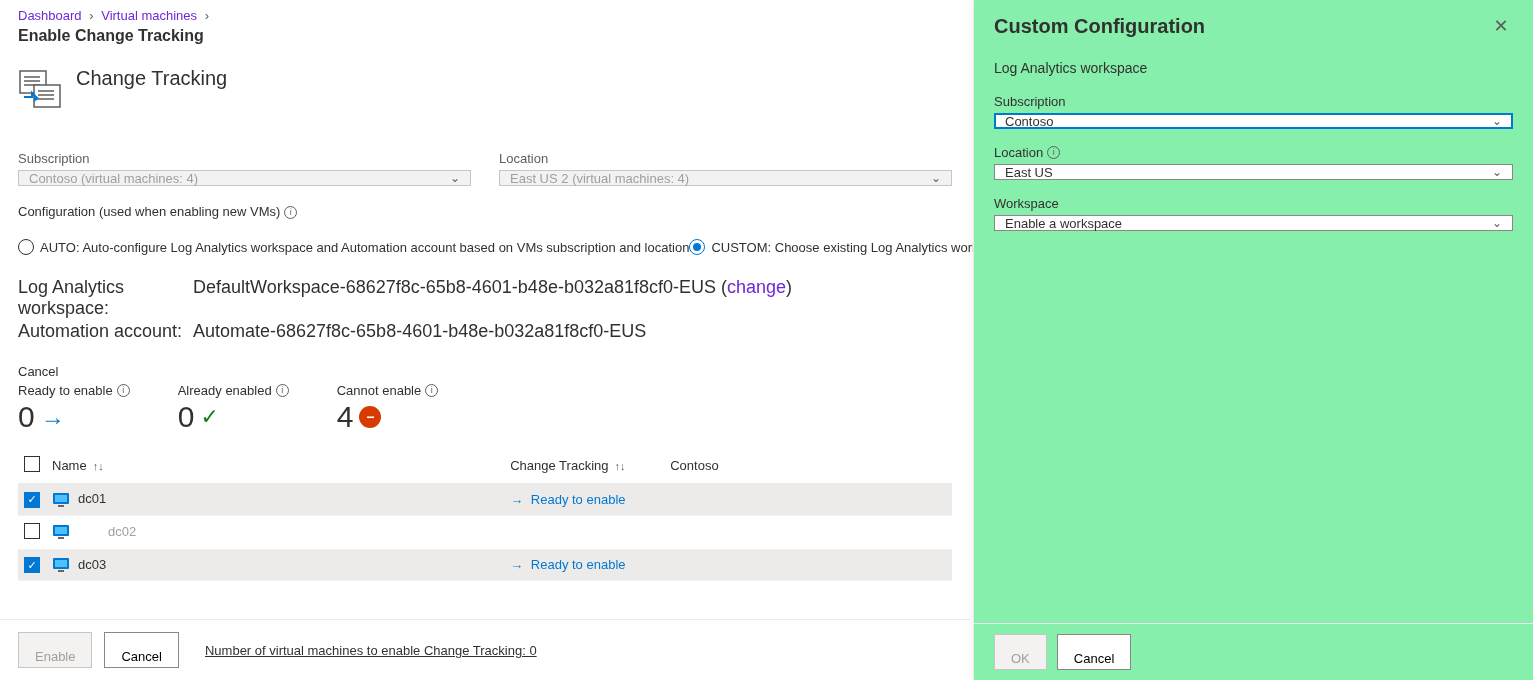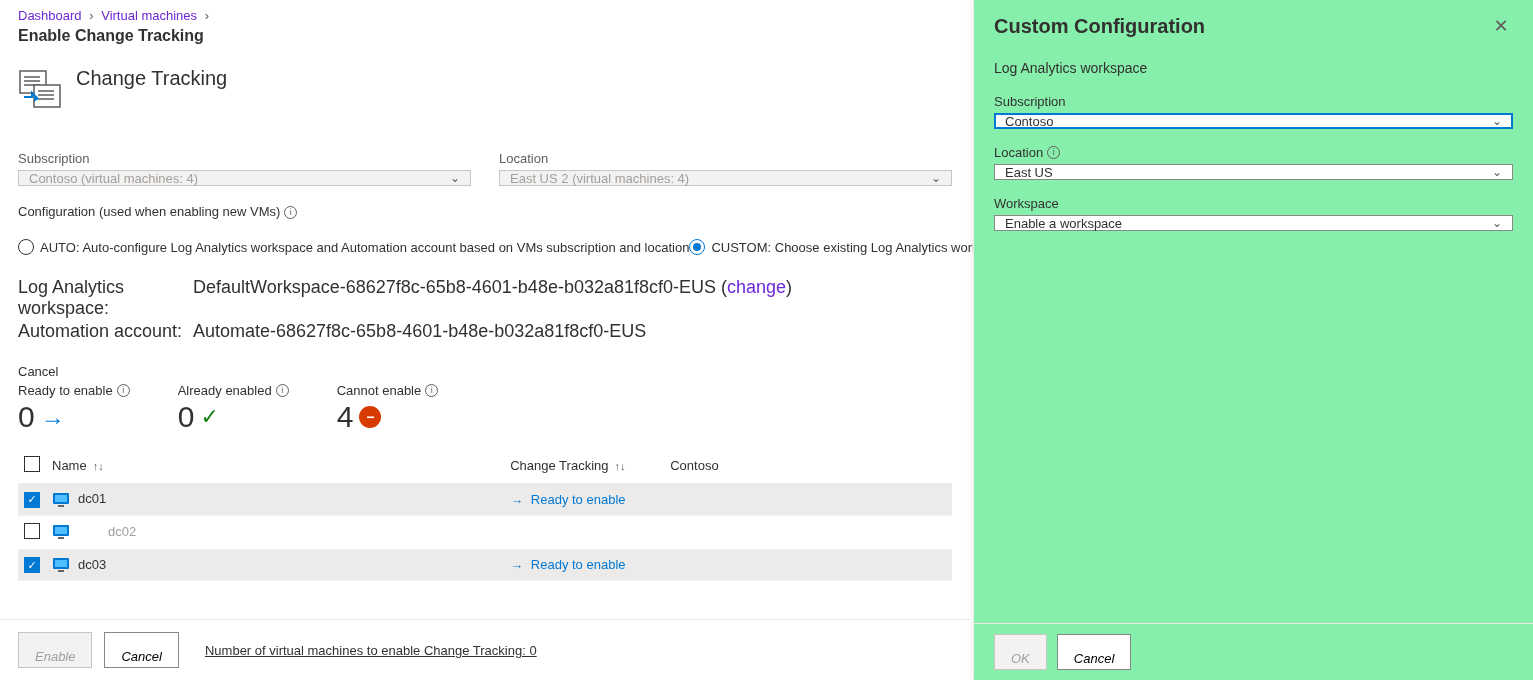--- a/index.html
+++ b/index.html
@@ -90,21 +90,21 @@
     position: absolute;
     left: 0; bottom: 0;
     width: 970px;
     border-top: 1px solid #edebe9;
     background: #fff;
     padding: 12px 18px;
     display: flex;
     align-items: center;
     gap: 12px;
   }
-  .btn { height: 36px; padding: 16px 16px; font-size: 13px; border: 1px solid #8a8886; background: #fff; cursor: pointer; font-style: italic; }
+  .btn { height: 36px; padding: 16px 16px; font-size: 13px; border: 1px solid #8a8886; background: #fff; cursor: pointer; }
   .btn.disabled { background: #f3f2f1; color: #a19f9d; border-color: #c8c6c4; cursor: default; }
   .footer-note { font-size: 13px; color: #323130; margin-left: 14px; text-decoration: underline; }
 
   
   .panel {
     position: absolute;
     right: 0; top: 0;
     width: 560px;
     height: 680px;
     border-left: 1px solid #edebe9;

